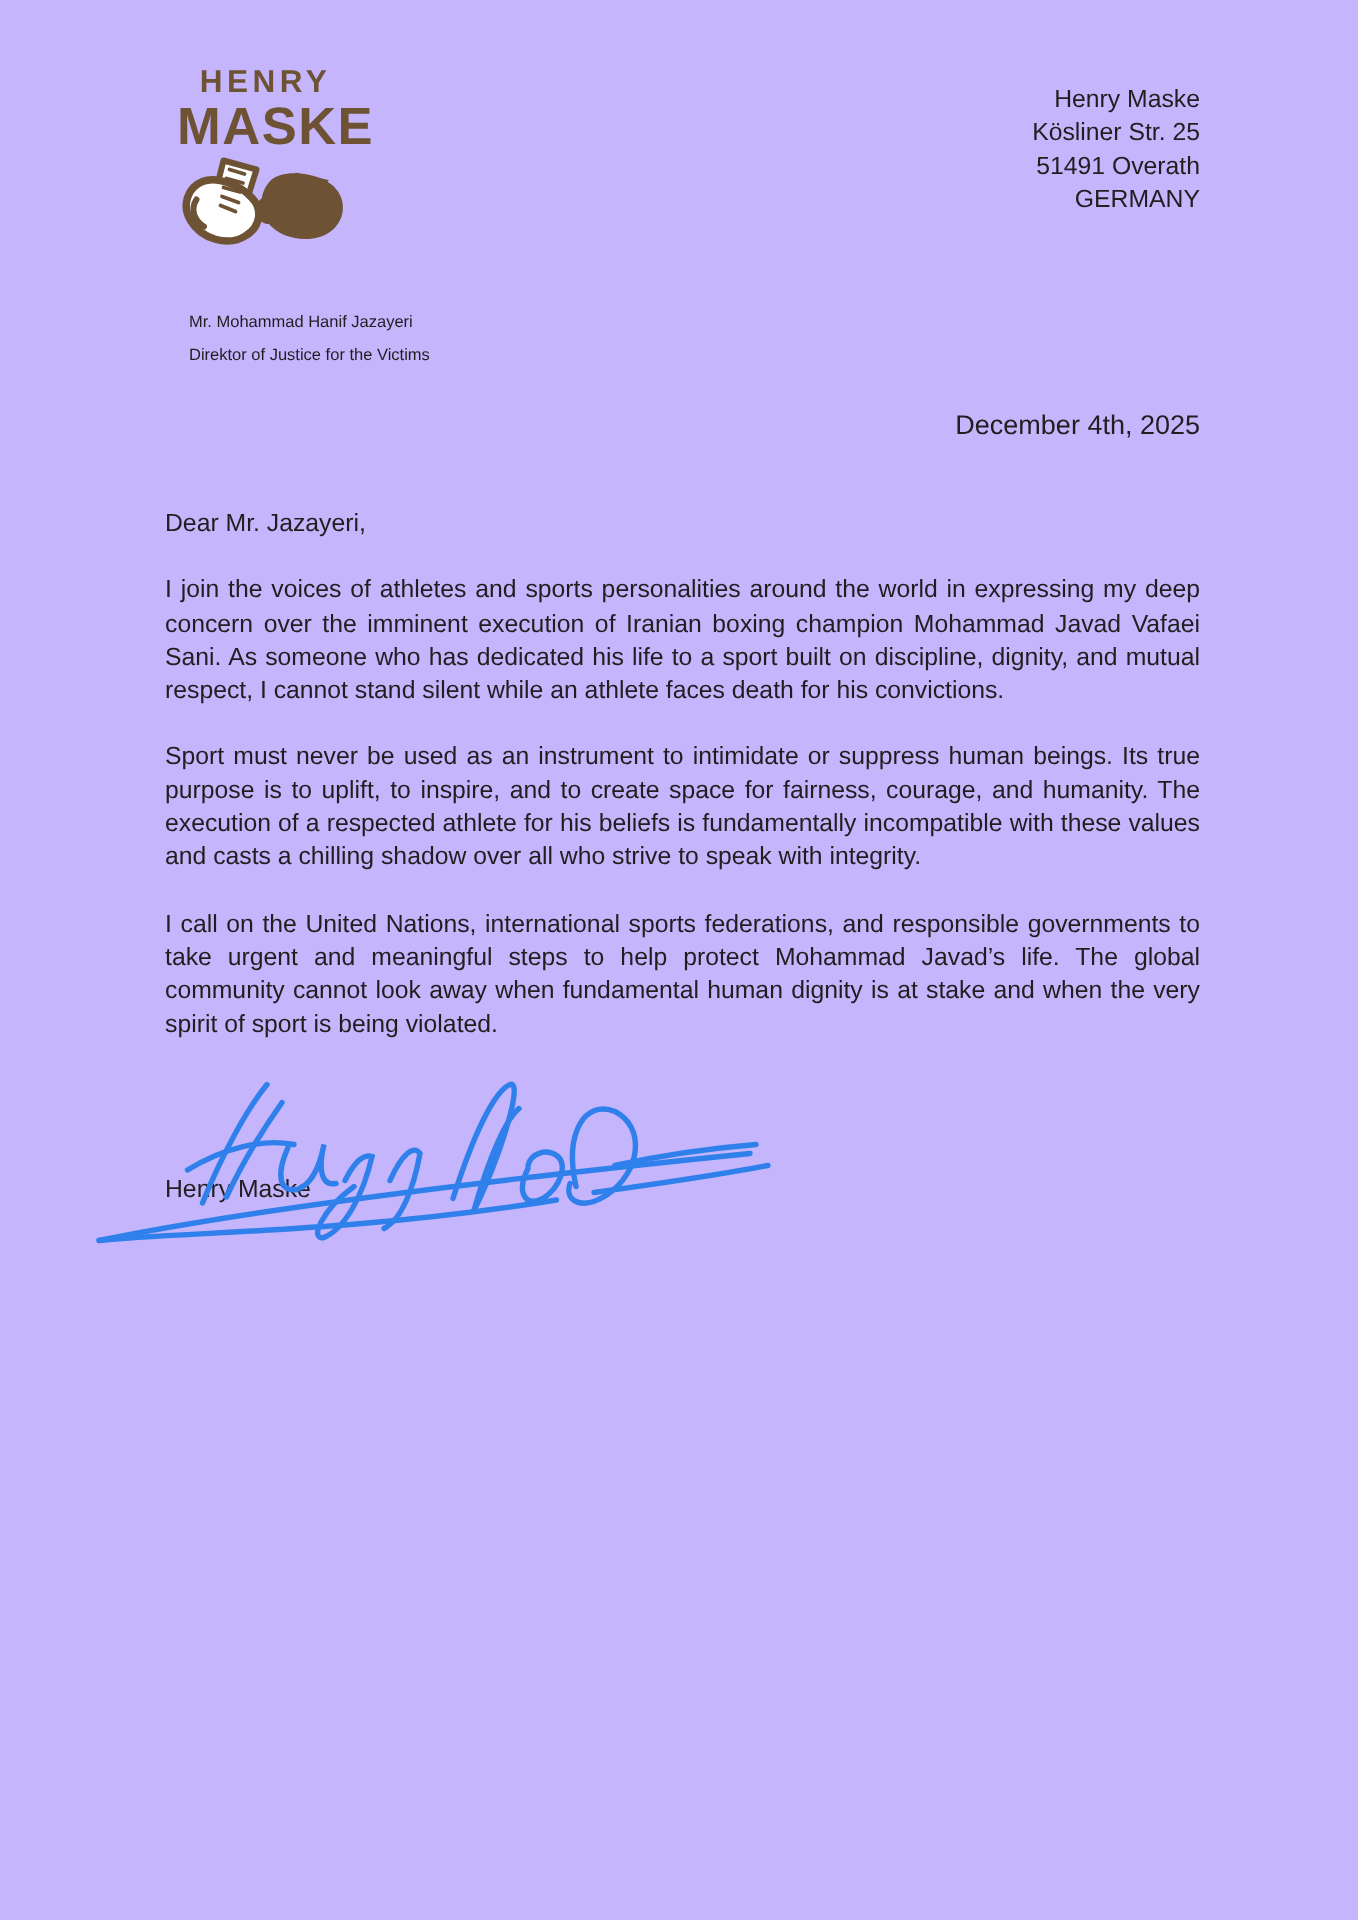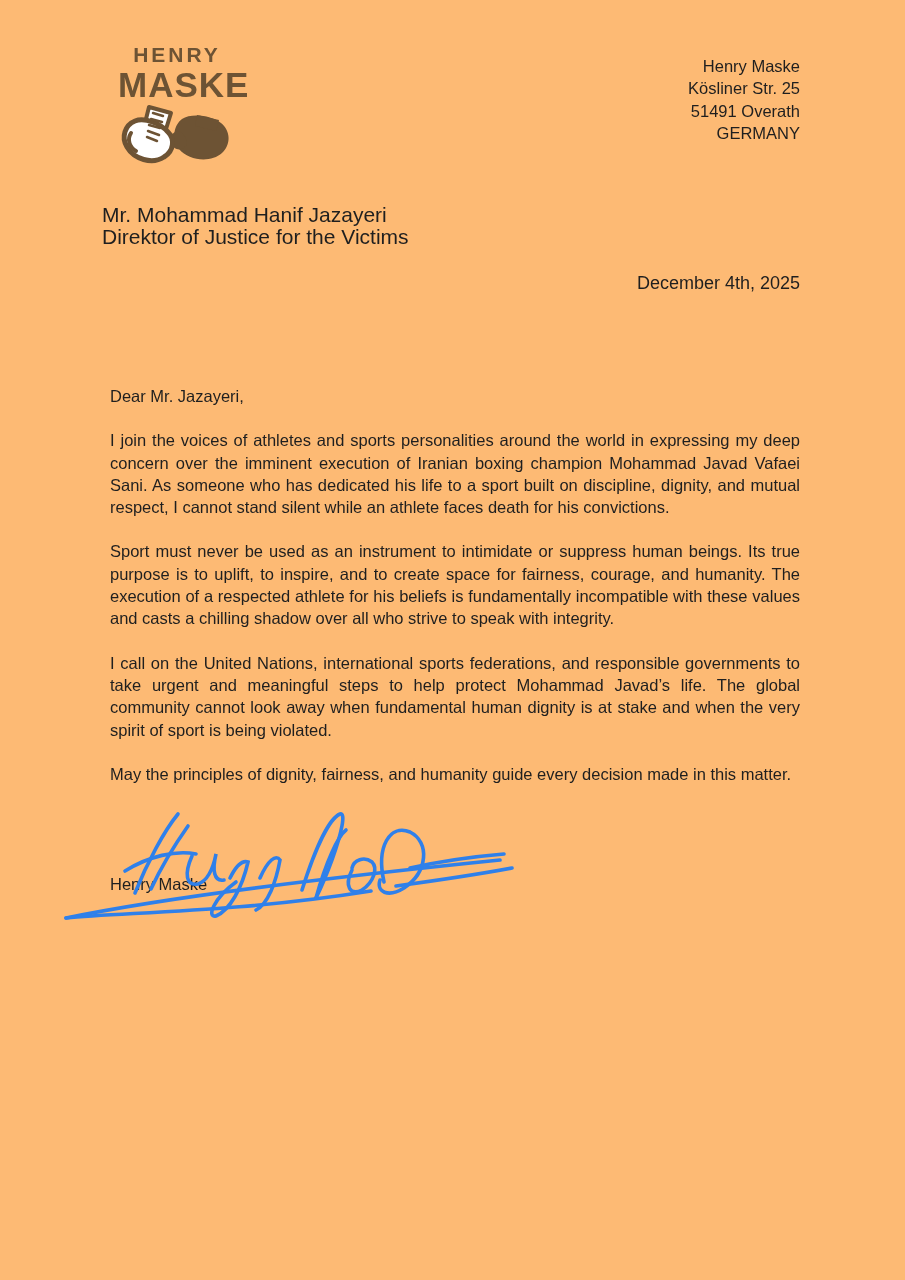--- a/index.html
+++ b/index.html
@@ -1,21 +1,21 @@
 <!DOCTYPE html>
 <html><head>
 <meta charset="utf-8">
 <style>
   html, body { margin: 0; padding: 0; background: #e9e9e9; }
   .page {
     position: relative;
     width: 905px;
     height: 1280px;
     margin: 0 auto;
-    background: #fdba74;
+    background: #c4b5fd;
     font-family: "Liberation Sans", sans-serif;
     color: #1f1f1f;
     overflow: hidden;
   }
 
   
   .logo {
     position: absolute;
     left: 118px;
     top: 44px;
@@ -43,43 +43,42 @@
     right: 105px;
     top: 55px;
     text-align: right;
     font-size: 16.5px;
     line-height: 22.3px;
   }
 
   
   .recipient {
     position: absolute;
-    left: 102px;
+    left: 126px;
     top: 204px;
-    font-size: 21px;
+    font-size: 11px;
     line-height: 22.3px;
   }
   .date {
     position: absolute;
     right: 105px;
     top: 272px;
     font-size: 18px;
     line-height: 22.3px;
     text-align: center;
   }
 
   
   .letter-body {
     position: absolute;
     left: 110px;
     top: 338px;
     width: 690px;
     font-size: 16.5px;
     line-height: 22.3px;
-    margin-top: 47px;
   }
   .salutation { margin: 0 0 22px 0; }
   .para {
     margin: 0 0 22px 0;
     text-align: justify;
   }
   .valediction { margin: 0; }
 
   .sig-area {
     position: relative;
@@ -133,21 +132,20 @@
   </div>
 
   <div class="date">December 4th, 2025</div>
 
   <div class="letter-body">
     <div class="salutation">Dear Mr. Jazayeri,</div>
 
     <p class="para">I join the voices of athletes and sports personalities around the world in expressing my deep concern over the imminent execution of Iranian boxing champion Mohammad Javad Vafaei Sani. As someone who has dedicated his life to a sport built on discipline, dignity, and mutual respect, I cannot stand silent while an athlete faces death for his convictions.</p>
     <p class="para">Sport must never be used as an instrument to intimidate or suppress human beings. Its true purpose is to uplift, to inspire, and to create space for fairness, courage, and humanity. The execution of a respected athlete for his beliefs is fundamentally incompatible with these values and casts a chilling shadow over all who strive to speak with integrity.</p>
     <p class="para">I call on the United Nations, international sports federations, and responsible governments to take urgent and meaningful steps to help protect Mohammad Javad’s life. The global community cannot look away when fundamental human dignity is at stake and when the very spirit of sport is being violated.</p>
-    <p class="para">May the principles of dignity, fairness, and humanity guide every decision made in this matter.</p>
 
 
     <div class="sig-area">
       <div class="typed-name">Henry Maske</div>
       <svg class="signature-svg" width="452" height="122" viewBox="0 0 452 122" aria-hidden="true">
         <g fill="none" stroke="#2f80ea" stroke-width="3.6" stroke-linecap="round">
 
           <path d="M3,113 C100,93 270,72 437,55"></path>
           <path d="M3,113 C62,107 170,108 308,86"></path>
 

